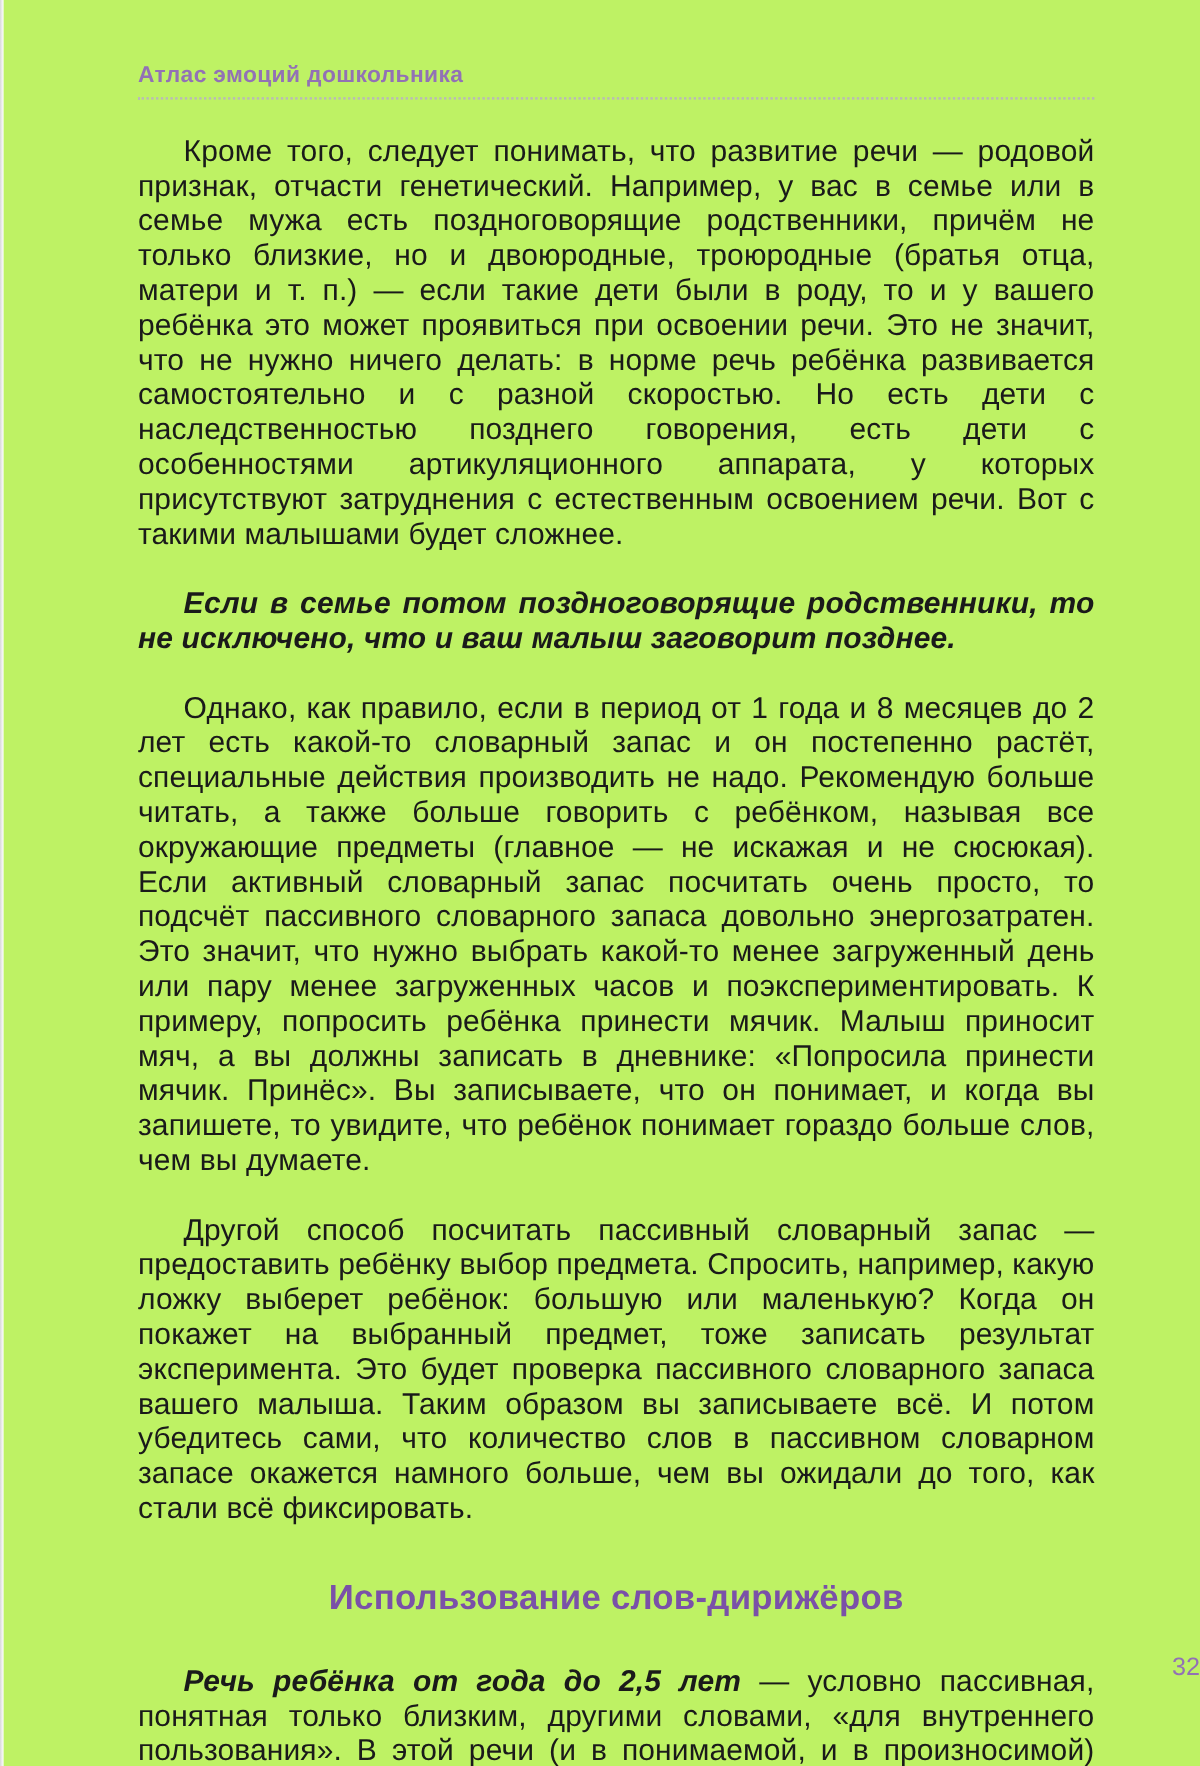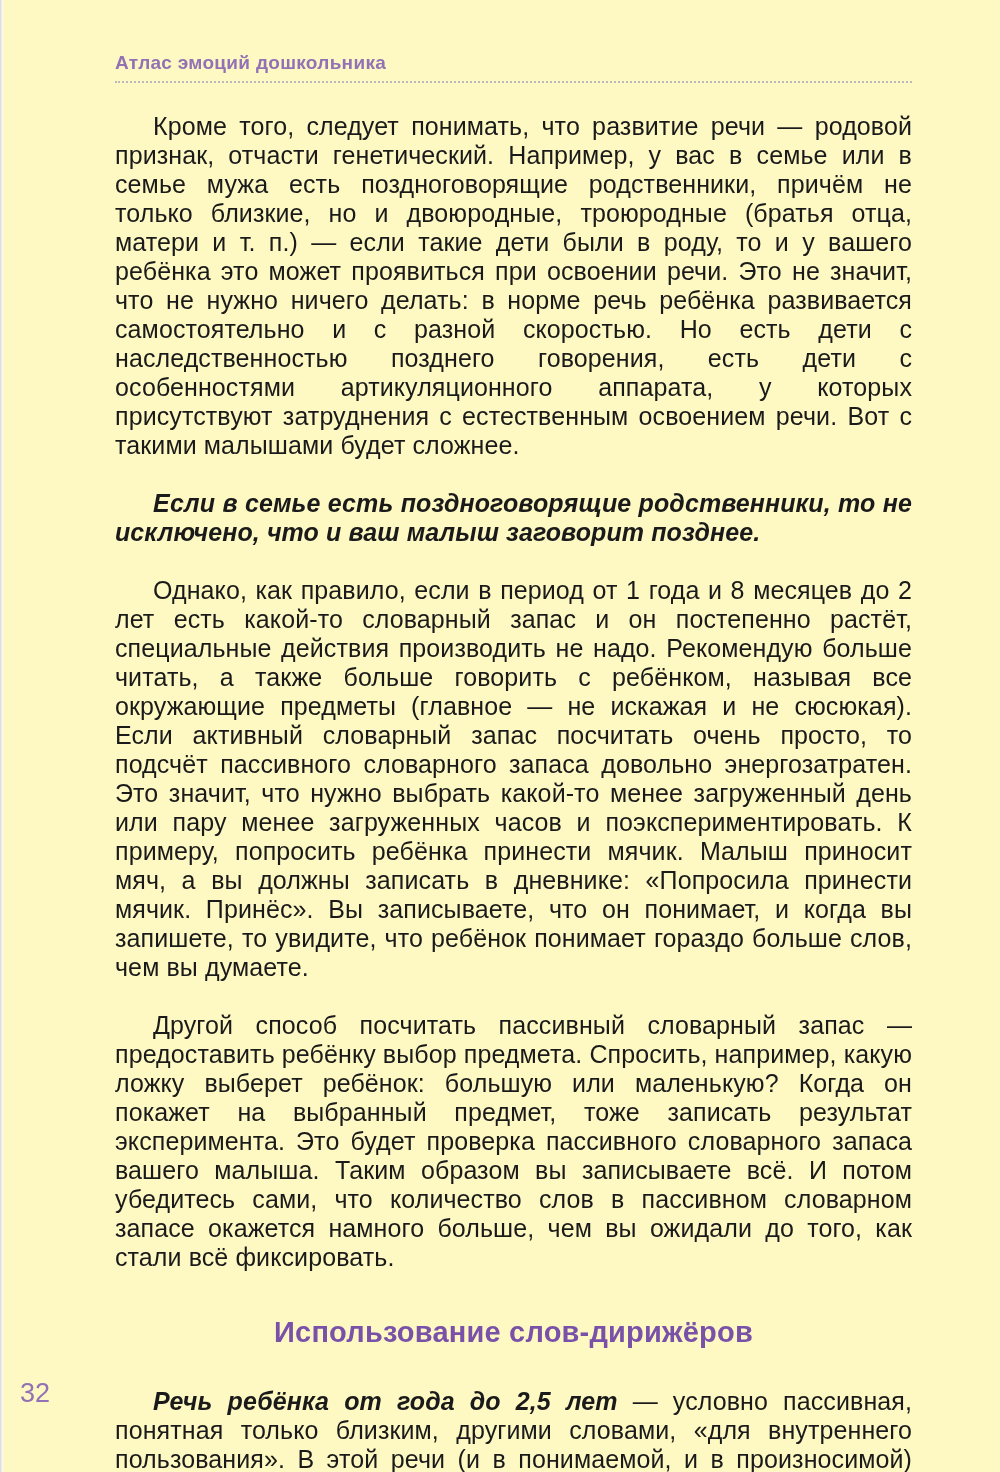--- a/index.html
+++ b/index.html
@@ -14,21 +14,21 @@
     width: 1000px;
     height: 1472px;
     position: relative;
     font-family: "Liberation Sans", "DejaVu Sans", sans-serif;
     color: var(--text);
     overflow: hidden;
   }
   .page {
     position: absolute;
     inset: 0;
-    background: #fef9c3;
+    background: #bef264;
   }
   .scan-edge {
     position: absolute;
     left: 0; top: 0; bottom: 0;
     width: 3px;
     background: linear-gradient(to right, #d8d8d8, #ffffff);
   }
   .header {
     position: absolute;
     left: 115px;
@@ -76,41 +76,40 @@
     text-indent: 0;
     margin: 44px 0 38px 0;
     letter-spacing: 0.2px;
   }
   .lead-italic { font-style: italic; font-weight: 600; }
   .page-number {
     position: absolute;
     left: 0;
     right: 0;
     top: 1378px;
-    text-align: left;
+    text-align: right;
     color: var(--accent);
-    font-size: 27px;
-    padding-left: 20px;
+    font-size: 21px;
   }
 </style>
 </head>
 <body>
 
 <div class="page">
   <div class="scan-edge"></div>
 
   <div class="header">
     <div class="header-title">Атлас эмоций дошкольника</div>
     <div class="header-rule"></div>
   </div>
 
   <div class="content">
     <p class="body-par">Кроме того, следует понимать, что развитие речи — родовой признак, отчасти генетический. Например, у вас в семье или в семье мужа есть поздноговорящие родственники, причём не только близкие, но и двоюродные, троюродные (братья отца, матери и т. п.) — если такие дети были в роду, то и у вашего ребёнка это может проявиться при освоении речи. Это не значит, что не нужно ничего делать: в норме речь ребёнка развивается самостоятельно и с разной скоростью. Но есть дети с наследственностью позднего говорения, есть дети с особенностями артикуляционного аппарата, у которых присутствуют затруднения с естественным освоением речи. Вот с такими малышами будет сложнее.</p>
 
-    <p class="body-par italic">Если в семье есть поздноговорящие родственники, то не исключено, что и ваш малыш заговорит позднее.</p>
+    <p class="body-par italic">Если в семье потом поздноговорящие родственники, то не исключено, что и ваш малыш заговорит позднее.</p>
 
     <p class="body-par">Однако, как правило, если в период от 1 года и 8 месяцев до 2 лет есть какой-то словарный запас и он постепенно растёт, специальные действия производить не надо. Рекомендую больше читать, а также больше говорить с ребёнком, называя все окружающие предметы (главное — не искажая и не сюсюкая). Если активный словарный запас посчитать очень просто, то подсчёт пассивного словарного запаса довольно энергозатратен. Это значит, что нужно выбрать какой-то менее загруженный день или пару менее загруженных часов и поэкспериментировать. К примеру, попросить ребёнка принести мячик. Малыш приносит мяч, а вы должны записать в дневнике: «Попросила принести мячик. Принёс». Вы записываете, что он понимает, и когда вы запишете, то увидите, что ребёнок понимает гораздо больше слов, чем вы думаете.</p>
 
 
     <p class="body-par">Другой способ посчитать пассивный словарный запас — предоставить ребёнку выбор предмета. Спросить, например, какую ложку выберет ребёнок: большую или маленькую? Когда он покажет на выбранный предмет, тоже записать результат эксперимента. Это будет проверка пассивного словарного запаса вашего малыша. Таким образом вы записываете всё. И потом убедитесь сами, что количество слов в пассивном словарном запасе окажется намного больше, чем вы ожидали до того, как стали всё фиксировать.</p>
 
     <h2 class="section-heading">Использование слов-дирижёров</h2>
 
     <p class="body-par"><span class="lead-italic">Речь ребёнка от года до 2,5 лет</span><span> — условно пассивная, понятная только близким, другими словами, «для внутреннего пользования». В этой речи (и в понимаемой, и в произносимой) есть очень интересные слова, кото-</span></p>
   </div>

